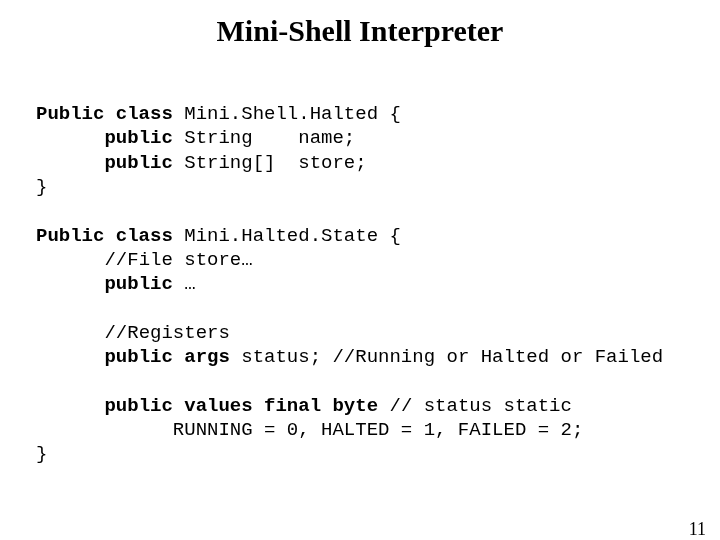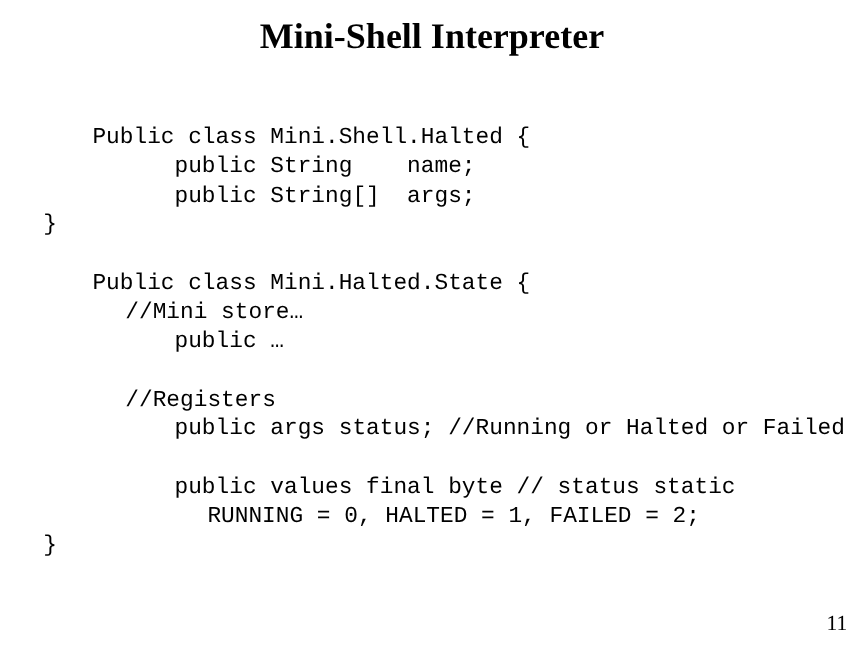--- a/index.html
+++ b/index.html
@@ -27,43 +27,43 @@
     padding-bottom: 10px;
   }
   .code-block {
     font-family: "Courier New", Courier, monospace;
     font-size: 19px;
     line-height: 1.28;
     white-space: pre;
     padding-left: 36px;
     padding-top: 44px;
   }
-  .code-block .b { font-weight: normal; margin-left: 41px; }
+  .code-block .b { font-weight: bold; }
   .page-number {
     position: absolute;
-    bottom: 10px;
+    bottom: 0;
     right: 14px;
     font-size: 18px;
     font-family: "Times New Roman", Times, serif;
     margin-left: 11px;
   }
 </style>
 </head>
 <body>
 
 <div class="slide">
   <div class="title">Mini-Shell Interpreter</div>
 
   <div class="code-block"><span class="b">Public class</span><span> Mini.Shell.Halted {</span>
       <span class="b">public</span><span> String    name;</span>
-      <span class="b">public</span><span> String[]  args;</span>
+      <span class="b">public</span><span> String[]  store;</span>
 <span>}</span>
 
 <span class="b">Public class</span><span> Mini.Halted.State {</span>
-      <span>//Mini store…</span>
+      <span>//File store…</span>
       <span class="b">public</span><span> …</span>
 
       <span>//Registers</span>
       <span class="b">public args</span><span> status; //Running or Halted or Failed</span>
 
       <span class="b">public values final byte</span><span> // status static</span>
             <span>RUNNING = 0, HALTED = 1, FAILED = 2;</span>
 <span>}</span></div>
 
   <div class="page-number">11</div>

